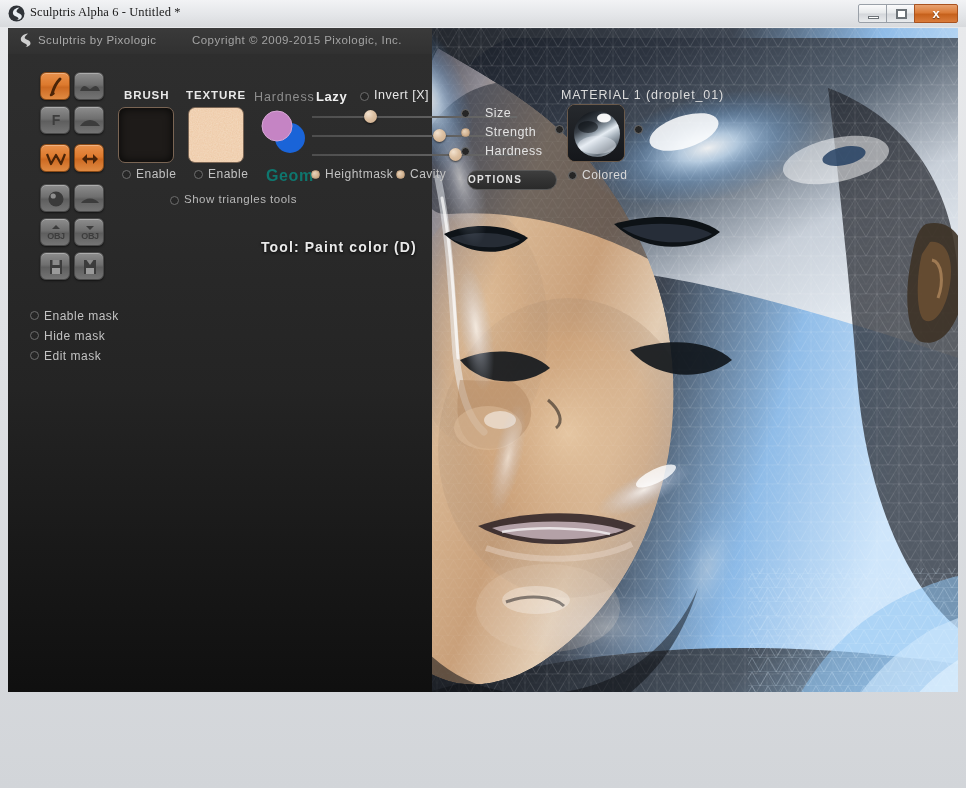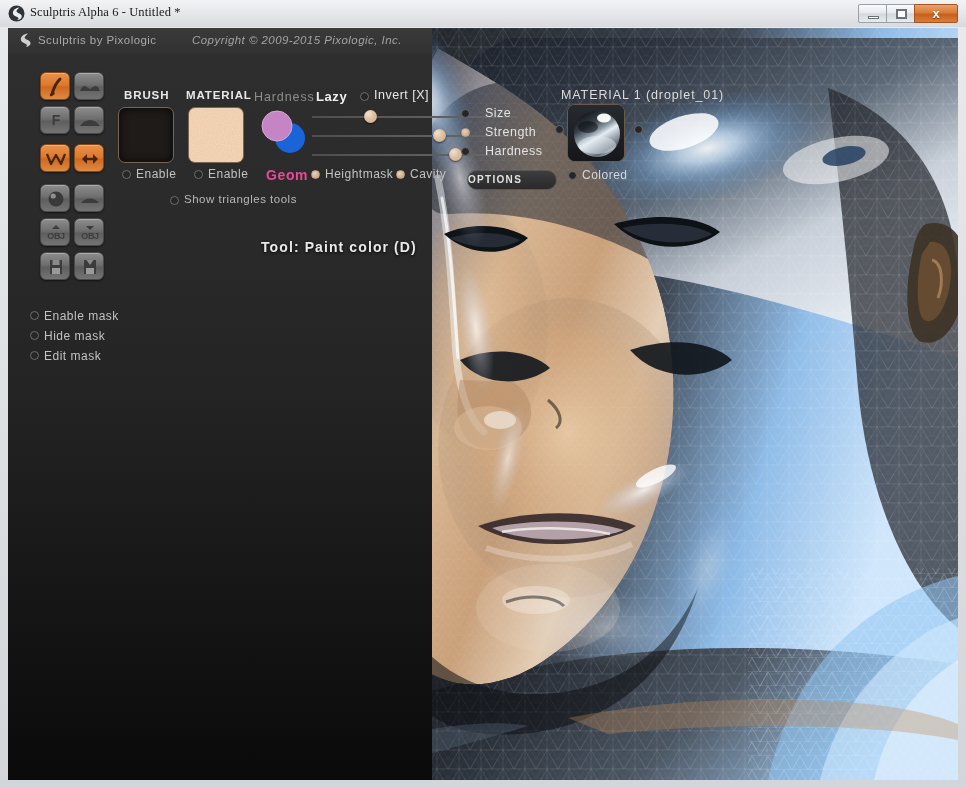--- a/index.html
+++ b/index.html
@@ -24,36 +24,36 @@
     background:linear-gradient(180deg,#e8a271 0%,#da7b38 45%,#c6611c 55%,#d97c3c 100%);}
   #btn-min .g{position:absolute;left:9px;top:11px;width:11px;height:3px;
     background:#fff;border:1px solid #6d7378;box-sizing:border-box;}
   #btn-max .g{position:absolute;left:9px;top:4px;width:11px;height:10px;
     background:#fff;border:2px solid #6d7378;box-sizing:border-box;}
   #btn-close .g{position:absolute;left:0;top:0;width:42px;height:17px;color:#fff;
     font:bold 13px "Liberation Sans",sans-serif;text-align:center;line-height:17px;
     text-shadow:0 1px 1px rgba(0,0,0,.5);}
 
   
-  #client{position:absolute;left:8px;top:28px;width:950px;height:752px;overflow:hidden;
+  #client{position:absolute;left:8px;top:28px;width:950px;height:664px;overflow:hidden;
     background:#0a0a0a;box-shadow:inset 0 0 0 1px #8e9298;}
   #viewport{position:absolute;left:0;top:0;width:950px;height:752px;overflow:hidden;
     background:linear-gradient(180deg,#2b2b2b 0%,#242424 18%,#1c1c1c 42%,#121212 70%,#070707 100%);}
 
   
   #model{position:absolute;left:0;top:0;width:950px;height:752px;}
 
   
   #hdrbar{position:absolute;left:0;top:0;width:424px;height:26px;
     background:linear-gradient(180deg,#3a3a3a 0%,#313131 100%);}
   #hdr-logo{position:absolute;left:8px;top:4px;width:16px;height:18px;}
   #hdr-txt{position:absolute;left:30px;top:6px;font-size:11.5px;color:#a9a9a9;
     font-family:"Liberation Sans",sans-serif;white-space:nowrap;letter-spacing:.45px;}
   #hdr-copy{position:absolute;left:184px;top:6px;font-size:11.5px;color:#a3a3a3;
-    font-family:"Liberation Sans",sans-serif;white-space:nowrap;letter-spacing:.45px;font-style:italic;}
+    font-family:"Liberation Sans",sans-serif;white-space:nowrap;letter-spacing:.45px;}
 
   #panel{position:absolute;left:0;top:26px;width:424px;height:726px;
     background:linear-gradient(180deg,#2e2e2e 0%,#2a2a2a 24%,#242424 46%,#171717 72%,#0a0a0a 100%);}
 
   
   #toolgrid{position:absolute;left:32px;top:44px;width:64px;}
   .tbtn{position:absolute;width:30px;height:28px;border-radius:6px;box-sizing:border-box;}
   .tbtn.gray{background:linear-gradient(180deg,#8d8d8d 0%,#6f6f6f 45%,#5e5e5e 55%,#747474 100%);
     border:1px solid #4a4a4a;box-shadow:inset 0 1px 0 rgba(255,255,255,.28),0 1px 2px rgba(0,0,0,.55);}
   .tbtn.orange{background:linear-gradient(180deg,#e9914c 0%,#dd7a2e 45%,#cd6a22 55%,#e08a42 100%);
@@ -403,21 +403,21 @@
         </svg>
       </div>
     </div>
 
     <div class="sw-cap" style="left:116px;top:61px;color:#e8e8e8">BRUSH</div>
     <div class="swatch" style="left:110px;top:79px;background:#1e1b19;border:1px solid #7a6554;
          box-shadow:inset 0 0 10px rgba(0,0,0,.8)"></div>
     <div class="radio off" style="left:114px;top:142px"></div>
     <div class="rlbl" style="left:128px;top:139px">Enable</div>
 
-    <div class="sw-cap" style="left:178px;top:61px;color:#e8e8e8">MATERIAL</div>
+    <div class="sw-cap" style="left:178px;top:61px;color:#e8e8e8">TEXTURE</div>
     <div class="swatch" style="left:180px;top:79px;border:1px solid #7a6554;overflow:hidden">
       <svg width="56" height="56" viewBox="0 0 56 56">
         <defs>
           <filter id="noiseF" x="0" y="0" width="100%" height="100%">
             <feTurbulence type="fractalNoise" baseFrequency="0.85" numOctaves="4" result="n"></feTurbulence>
             <feColorMatrix in="n" type="matrix" values="0 0 0 0 0.91  0 0 0 0 0.73  0 0 0 0 0.56  0 0 0 0.55 0.45"></feColorMatrix>
           </filter>
         </defs>
         <rect width="56" height="56" fill="#e8b98f"></rect>
         <rect width="56" height="56" filter="url(#noiseF)" opacity="0.9"></rect>
@@ -431,21 +431,21 @@
     <div class="radio off" style="left:352px;top:64px"></div>
     <div class="rlbl" style="left:366px;top:60px;color:#e7e7e7;font-size:12.5px">Invert [X]</div>
 
     <div style="position:absolute;left:250px;top:80px">
       <svg width="50" height="50" viewBox="0 0 50 50">
         <circle cx="32" cy="30" r="15" fill="#1a64d8"></circle>
         <circle cx="19" cy="18" r="15" fill="#c584c4" stroke="#d8a8d6" stroke-width="1"></circle>
       </svg>
     </div>
 
-    <div class="sw-cap" style="left:258px;top:139px;color:#ec4899;font-size:14px;letter-spacing:.6px">Geom</div>
+    <div class="sw-cap" style="left:258px;top:139px;color:#0f766e;font-size:16px;letter-spacing:.6px">Geom</div>
     <div class="radio on" style="left:303px;top:142px"></div>
     <div class="rlbl" style="left:317px;top:139px">Heightmask</div>
     <div class="radio on" style="left:388px;top:142px"></div>
     <div class="rlbl" style="left:402px;top:139px">Cavity</div>
 
     <div class="radio off" style="left:162px;top:168px"></div>
     <div class="rlbl" style="left:176px;top:165px;color:#b8b8b8;font-size:11.5px">Show triangles tools</div>
 
     <div class="strack" style="left:304px;top:88px;width:205px"></div>
     <div class="sknob" style="left:356px;top:82px"></div>

